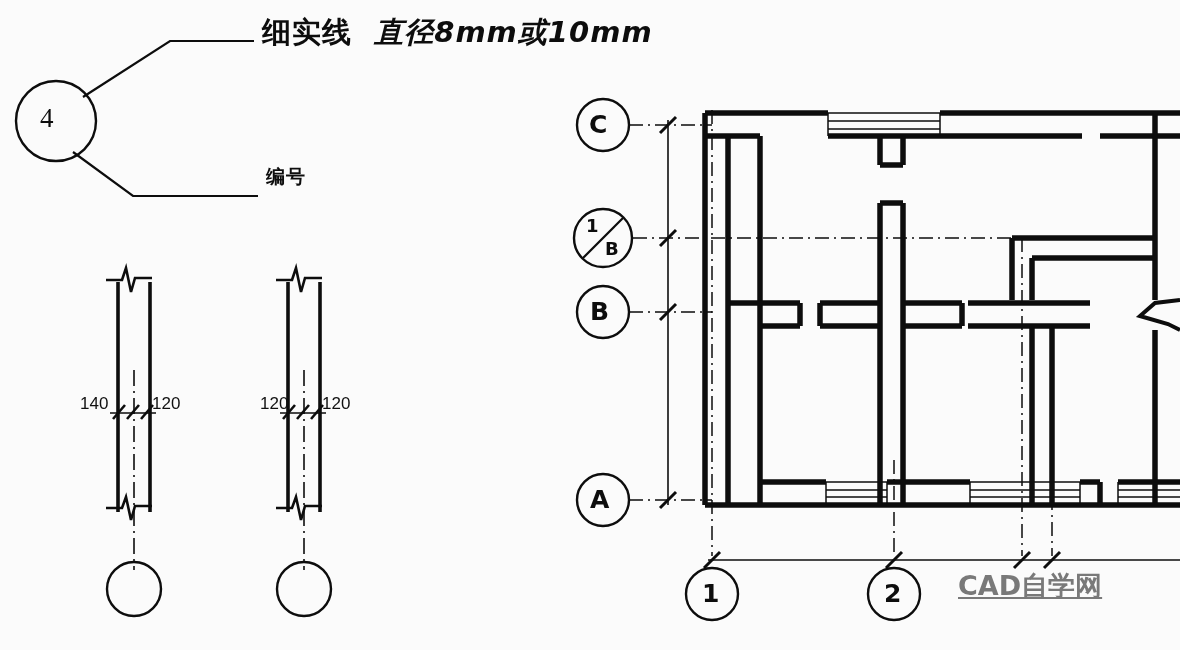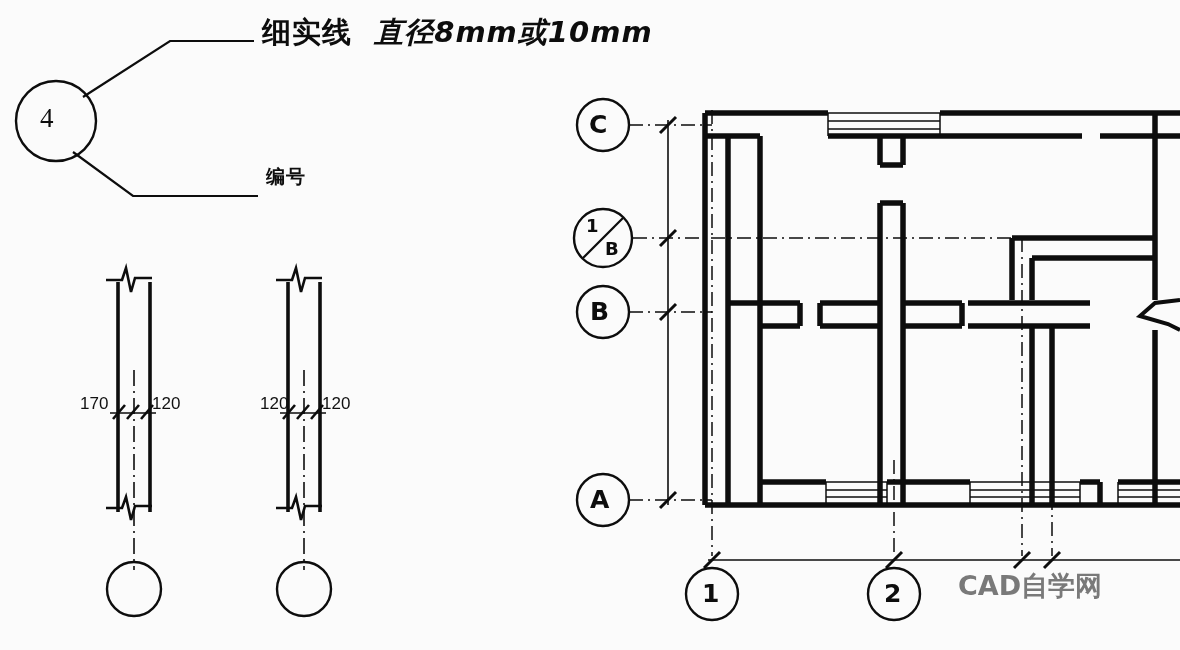--- a/index.html
+++ b/index.html
@@ -88,20 +88,21 @@
     color: #2a2a2a;
     opacity: 0.62;
     line-height: 1;
     font-weight: bold;
   }
   #wm-cad {
     left: 958px;
     top: 572px;
     font-size: 27px;
     letter-spacing: 0px;
+    text-decoration: underline;
   }
   #wm-toutiao {
     left: 906px;
     top: 588px;
     font-size: 28px;
     letter-spacing: 0px;
   }
 </style>
 </head>
 <body>
@@ -291,21 +292,21 @@
   </svg>
 
   <div class="anno-text" id="anno-thin-line">
     <span>细实线</span>&nbsp;&nbsp;<span class="ital">直径8mm或10mm</span>
   </div>
 
   <div class="anno-text" id="anno-number">编号</div>
 
   <div class="bubble-text" id="detail-num">4</div>
 
-  <div class="dim-text" id="dim-a-left">170</div>
+  <div class="dim-text" id="dim-a-left">140</div>
   <div class="dim-text" id="dim-a-right">120</div>
   <div class="dim-text" id="dim-b-left">120</div>
   <div class="dim-text" id="dim-b-right">120</div>
 
   <div class="bubble-text" id="grid-c">C</div>
   <div class="bubble-text" id="grid-1b-num">1</div>
   <div class="bubble-text" id="grid-1b-let">B</div>
   <div class="bubble-text" id="grid-b">B</div>
   <div class="bubble-text" id="grid-a">A</div>
   <div class="bubble-text" id="grid-1">1</div>

